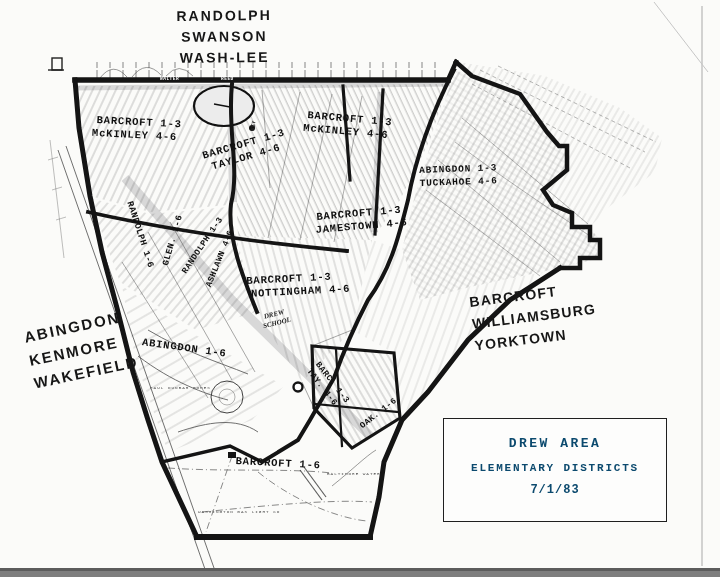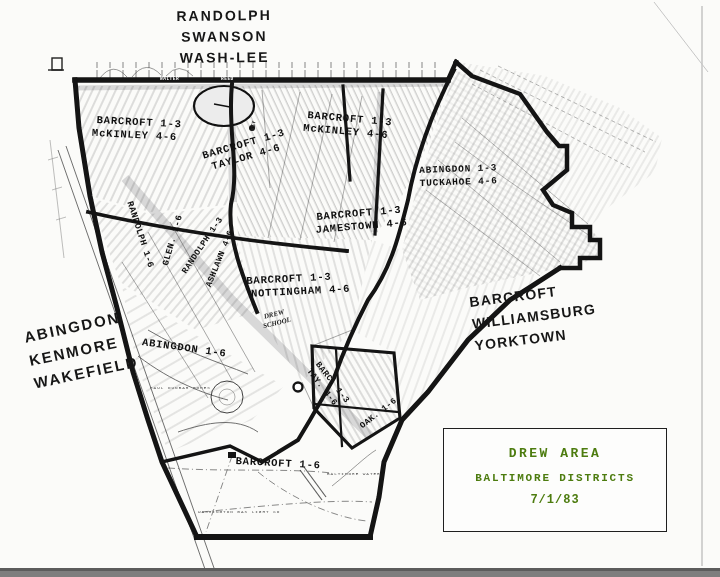--- a/index.html
+++ b/index.html
@@ -33,24 +33,24 @@
     position:absolute; font-family:"Liberation Mono","DejaVu Sans Mono",monospace;
     color:#4a4a4a; white-space:nowrap; transform-origin:0 0;
   }
   .street-white{color:#ffffff; font-weight:700; font-size:4.5px; letter-spacing:.5px;}
   .school{
     font-family:"Liberation Serif",serif; font-style:italic; font-weight:700;
     font-size:7px; line-height:8.5px; color:#222;
   }
   
   .legend{
-    position:absolute; left:443px; top:428px; width:224px; height:104px;
+    position:absolute; left:443px; top:418px; width:224px; height:104px;
     border:1.5px solid #1f1f1f; background:#fdfdfc; box-sizing:border-box;
     text-align:center; font-family:"Liberation Mono","DejaVu Sans Mono",monospace;
-    color:#4d7c0f;
+    color:#0c4a6e;
   }
   .legend .t1{margin-top:17px; font-size:13px; font-weight:700; letter-spacing:2.5px;}
   .legend .t2{margin-top:11px; font-size:11px; font-weight:700; letter-spacing:1.8px;}
   .legend .t3{margin-top:9px;  font-size:12px; font-weight:700; letter-spacing:1px;}
   .strip{position:absolute; left:0; top:568px; width:720px; height:9px; background:#7e7e7e;}
   .strip-dark{position:absolute; left:0; top:568px; width:720px; height:3px; background:#5c5c5c;}
 </style>
 </head>
 <body>
 
@@ -249,19 +249,19 @@
   </div>
   <div class="tiny street-white" style="left:160px;top:76px;">WALTER</div>
   <div class="tiny street-white" style="left:221px;top:76px;">REED</div>
   <div class="tiny" style="left:249px;top:130px;font-size:5.5px;font-weight:700;color:#222;transform:rotate(-80deg);">KEY</div>
   <div class="tiny" style="left:150px;top:385px;font-size:4.3px;letter-spacing:1px;">PAUL DUNBAR HOMES</div>
   <div class="tiny" style="left:198px;top:509px;font-size:4.3px;letter-spacing:1px;">WASHINGTON GAS LIGHT CO</div>
   <div class="tiny" style="left:327px;top:471px;font-size:4.3px;letter-spacing:1px;">BALTIMORE  WATER</div>
 
   <div class="legend">
     <div class="t1">DREW AREA</div>
-    <div class="t2">BALTIMORE DISTRICTS</div>
+    <div class="t2">ELEMENTARY DISTRICTS</div>
     <div class="t3">7/1/83</div>
   </div>
 
   <div class="strip"></div>
   <div class="strip-dark"></div>
 </div>
 
 </body></html>

